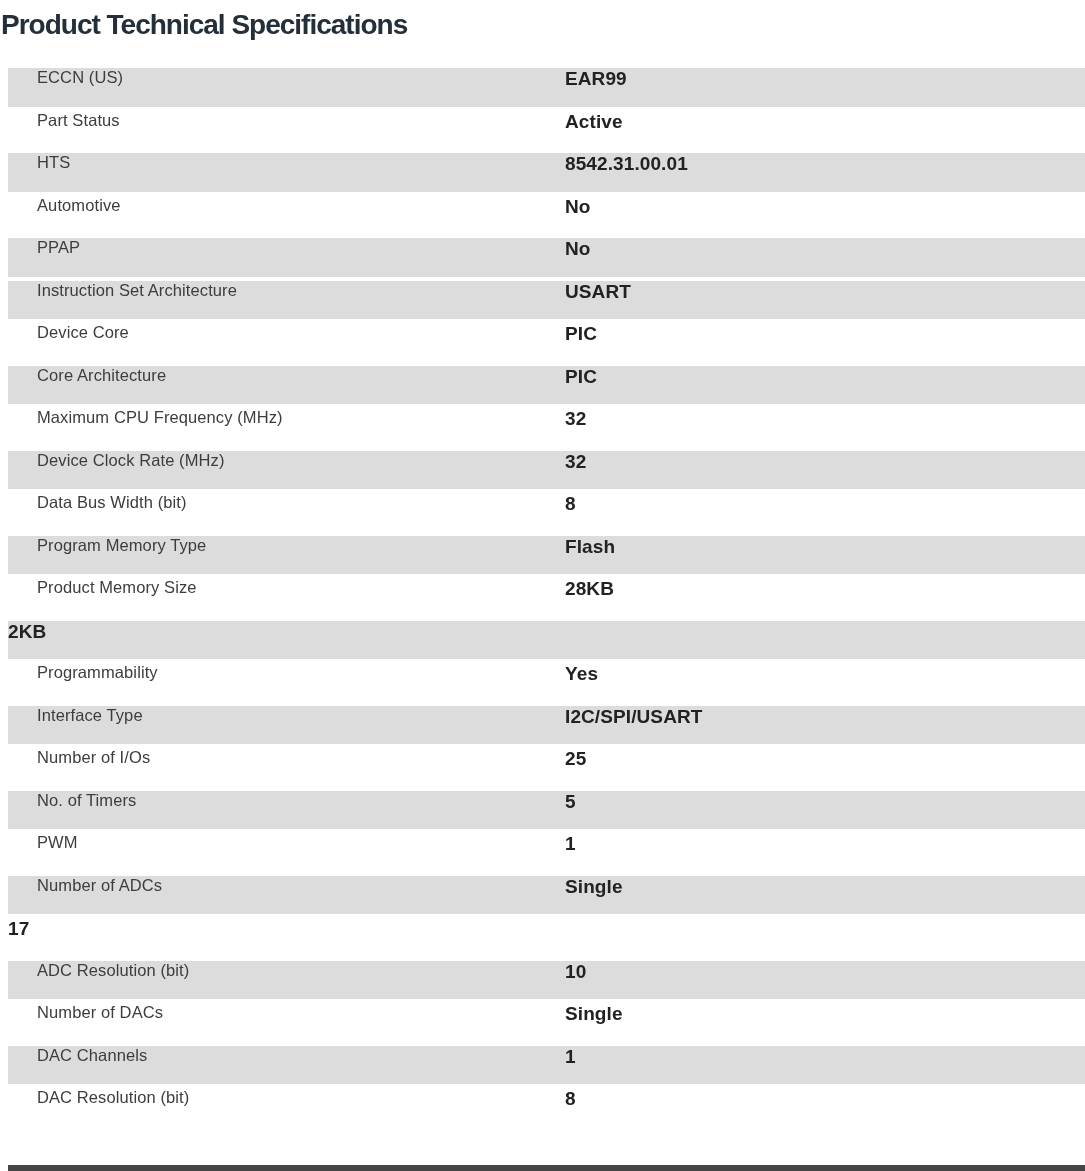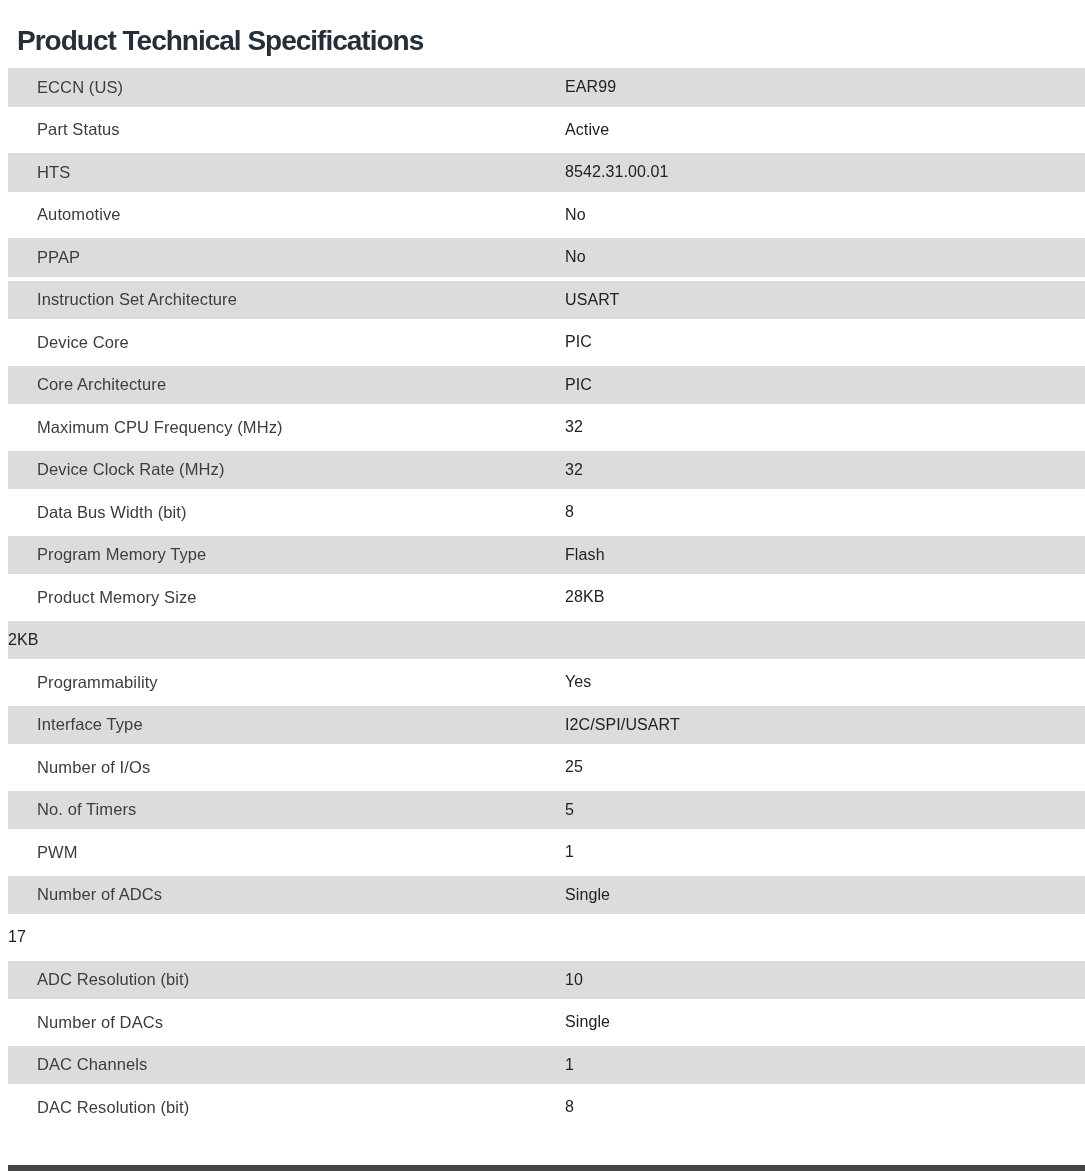--- a/index.html
+++ b/index.html
@@ -17,60 +17,59 @@
     --alt-bg: #dcdcdc;
     --row-bg: #ffffff;
     --label-color: #3d3d3d;
     --value-color: #222222;
     --bar-color: #454545;
   }
   .title {
     position: absolute;
     top: 6px;
     left: 1px;
-    margin: 16px;
+    margin: 0;
     font-size: 28px;
     line-height: 38px;
     font-weight: 700;
     letter-spacing: -1px;
     color: var(--title-color);
   }
   .spec-table {
     position: absolute;
     top: 68px;
     left: 8px;
     right: 0;
     bottom: 0;
     overflow: hidden;
   }
   .row {
     display: flex;
-    align-items: center;
     height: 42.5px;
     box-sizing: border-box;
     border-bottom: 4.5px solid #ffffff;
     background: var(--row-bg);
   }
   .row.alt {
     background: var(--alt-bg);
   }
   .cell {
     white-space: nowrap;
   }
   .cell.label {
     flex: 0 0 557px;
     box-sizing: border-box;
     padding-left: 29px;
     font-size: 16.5px;
     color: var(--label-color);
     letter-spacing: 0.1px;
   }
   .cell.value {
-    font-size: 16px;
-    font-weight: 400;
+    font-size: 19px;
+    font-weight: 700;
     color: var(--value-color);
     letter-spacing: 0.1px;
   }
   .bottom-bar {
     position: absolute;
     left: 8px;
     right: 0;
     bottom: 0;
     height: 6px;
     background: var(--bar-color);

